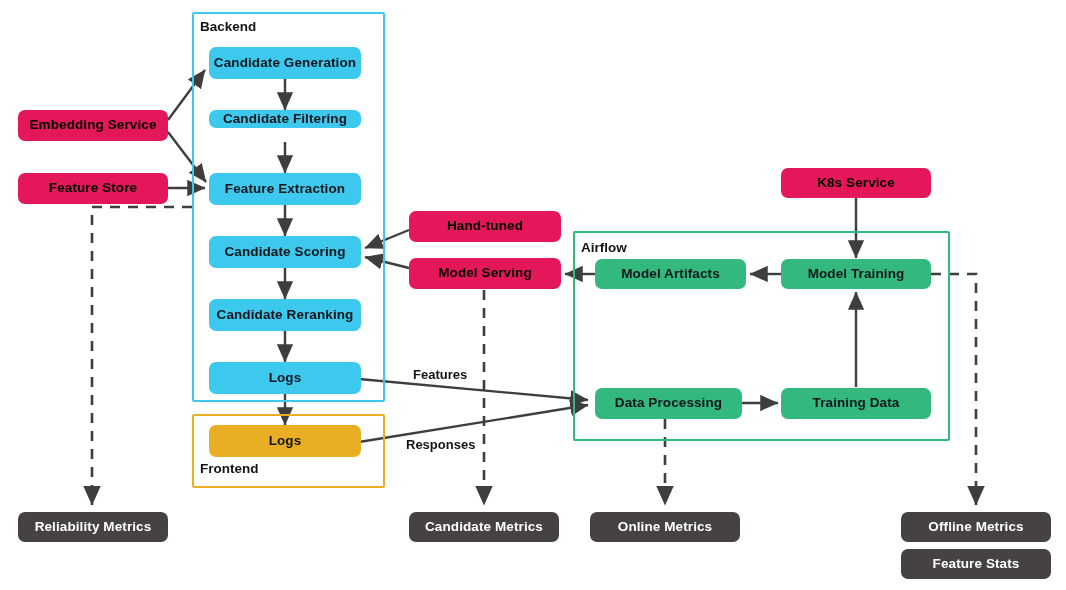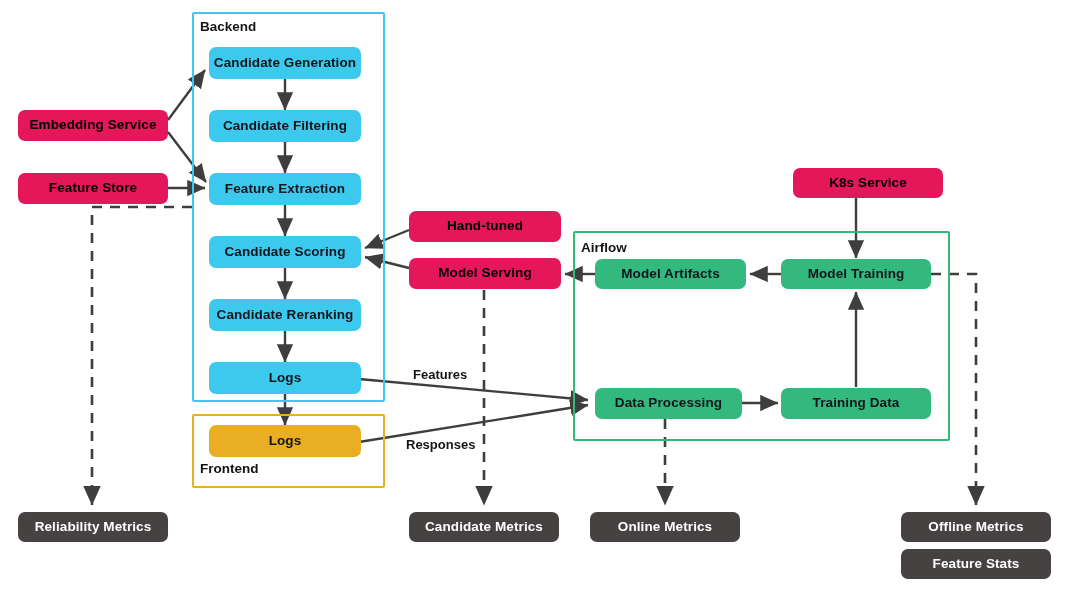--- a/index.html
+++ b/index.html
@@ -138,32 +138,32 @@
     </g>
   </svg>
 
   <div class="edge-label" style="left:413px; top:367px;">Features</div>
   <div class="edge-label" style="left:406px; top:437px;">Responses</div>
 
   <div class="node pink" style="left:18px;  top:110px; width:150px; height:31px;">Embedding Service</div>
   <div class="node pink" style="left:18px;  top:173px; width:150px; height:31px;">Feature Store</div>
 
   <div class="node blue" style="left:209px; top:47px;  width:152px; height:32px;">Candidate Generation</div>
-  <div class="node blue" style="left:209px; top:110px; width:152px; height:32px;">Candidate Filtering</div>
+  <div class="node blue" style="left:209px; top:110px; width:152px; height:18px;">Candidate Filtering</div>
   <div class="node blue" style="left:209px; top:173px; width:152px; height:32px;">Feature Extraction</div>
   <div class="node blue" style="left:209px; top:236px; width:152px; height:32px;">Candidate Scoring</div>
   <div class="node blue" style="left:209px; top:299px; width:152px; height:32px;">Candidate Reranking</div>
   <div class="node blue" style="left:209px; top:362px; width:152px; height:32px;">Logs</div>
 
   <div class="node orange" style="left:209px; top:425px; width:152px; height:32px;">Logs</div>
 
   <div class="node pink" style="left:409px; top:211px; width:152px; height:31px;">Hand-tuned</div>
   <div class="node pink" style="left:409px; top:258px; width:152px; height:31px;">Model Serving</div>
 
-  <div class="node pink" style="left:781px; top:168px; width:150px; height:30px;margin-left:12px;">K8s Service</div>
+  <div class="node pink" style="left:781px; top:168px; width:150px; height:30px;">K8s Service</div>
 
   <div class="node green" style="left:595px; top:259px; width:151px; height:30px;">Model Artifacts</div>
   <div class="node green" style="left:781px; top:259px; width:150px; height:30px;">Model Training</div>
   <div class="node green" style="left:595px; top:388px; width:147px; height:31px;">Data Processing</div>
   <div class="node green" style="left:781px; top:388px; width:150px; height:31px;">Training Data</div>
 
   <div class="node dark" style="left:18px;  top:512px; width:150px; height:30px;">Reliability Metrics</div>
   <div class="node dark" style="left:409px; top:512px; width:150px; height:30px;">Candidate Metrics</div>
   <div class="node dark" style="left:901px; top:512px; width:150px; height:30px;">Offline Metrics</div>
   <div class="node dark" style="left:590px; top:512px; width:150px; height:30px;">Online Metrics</div>

